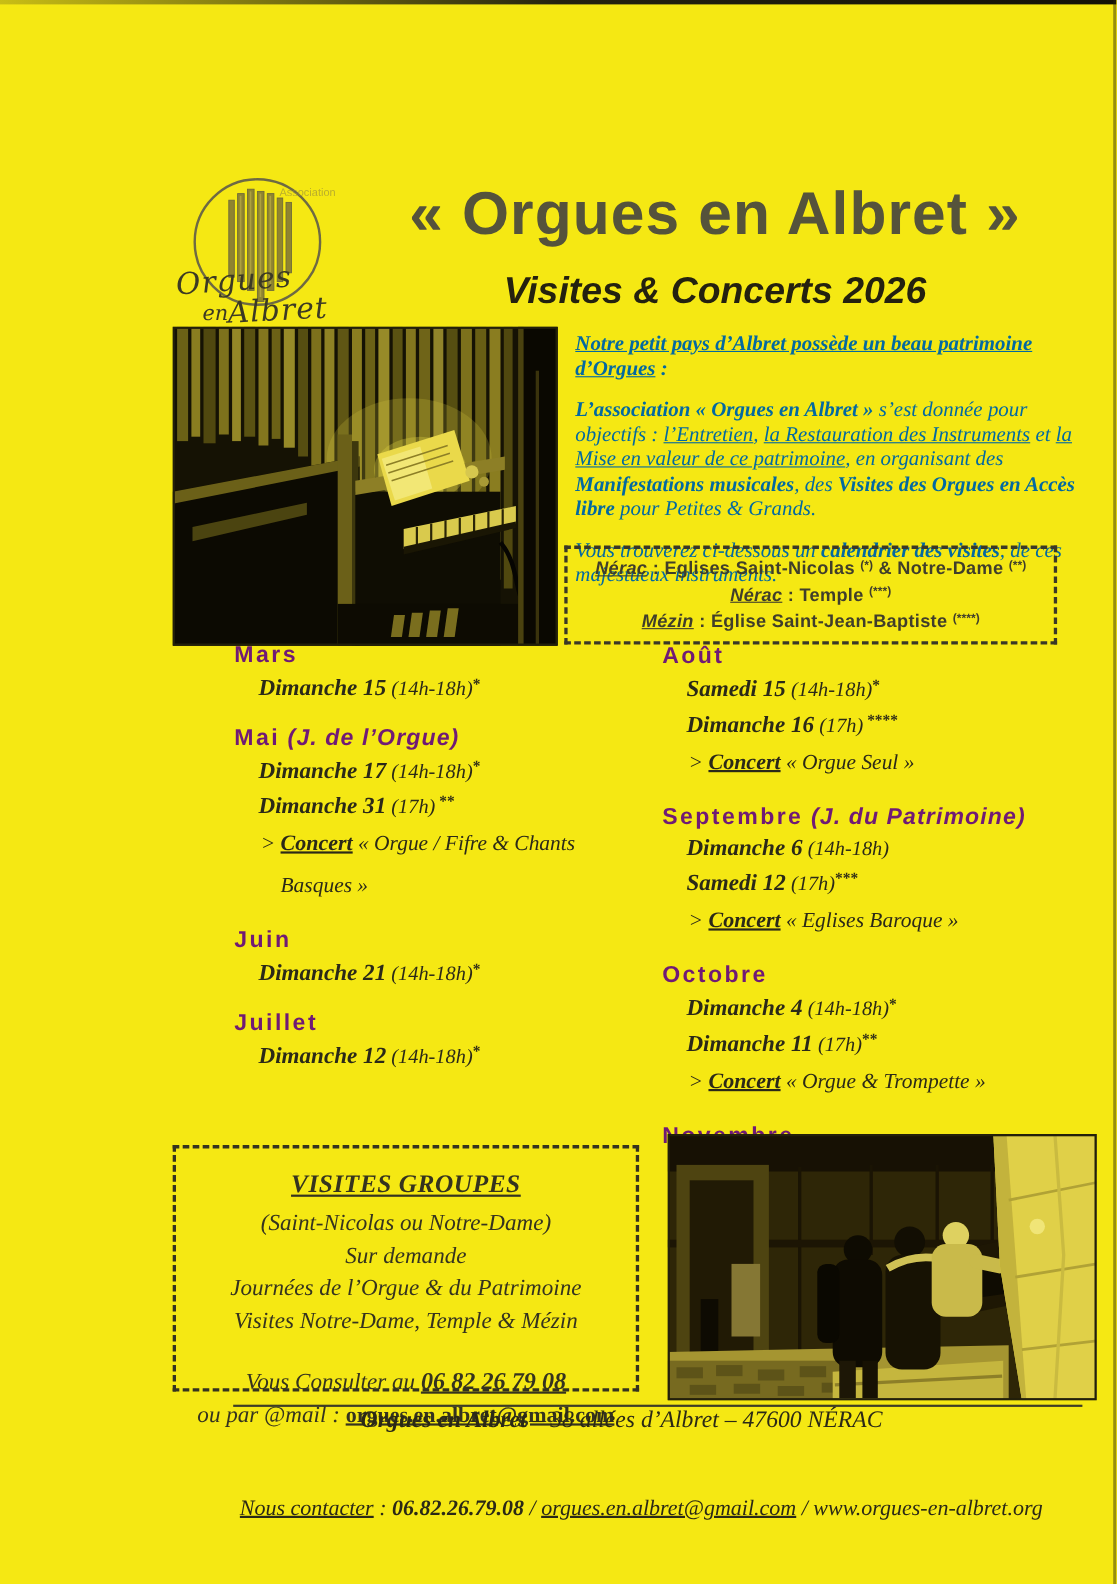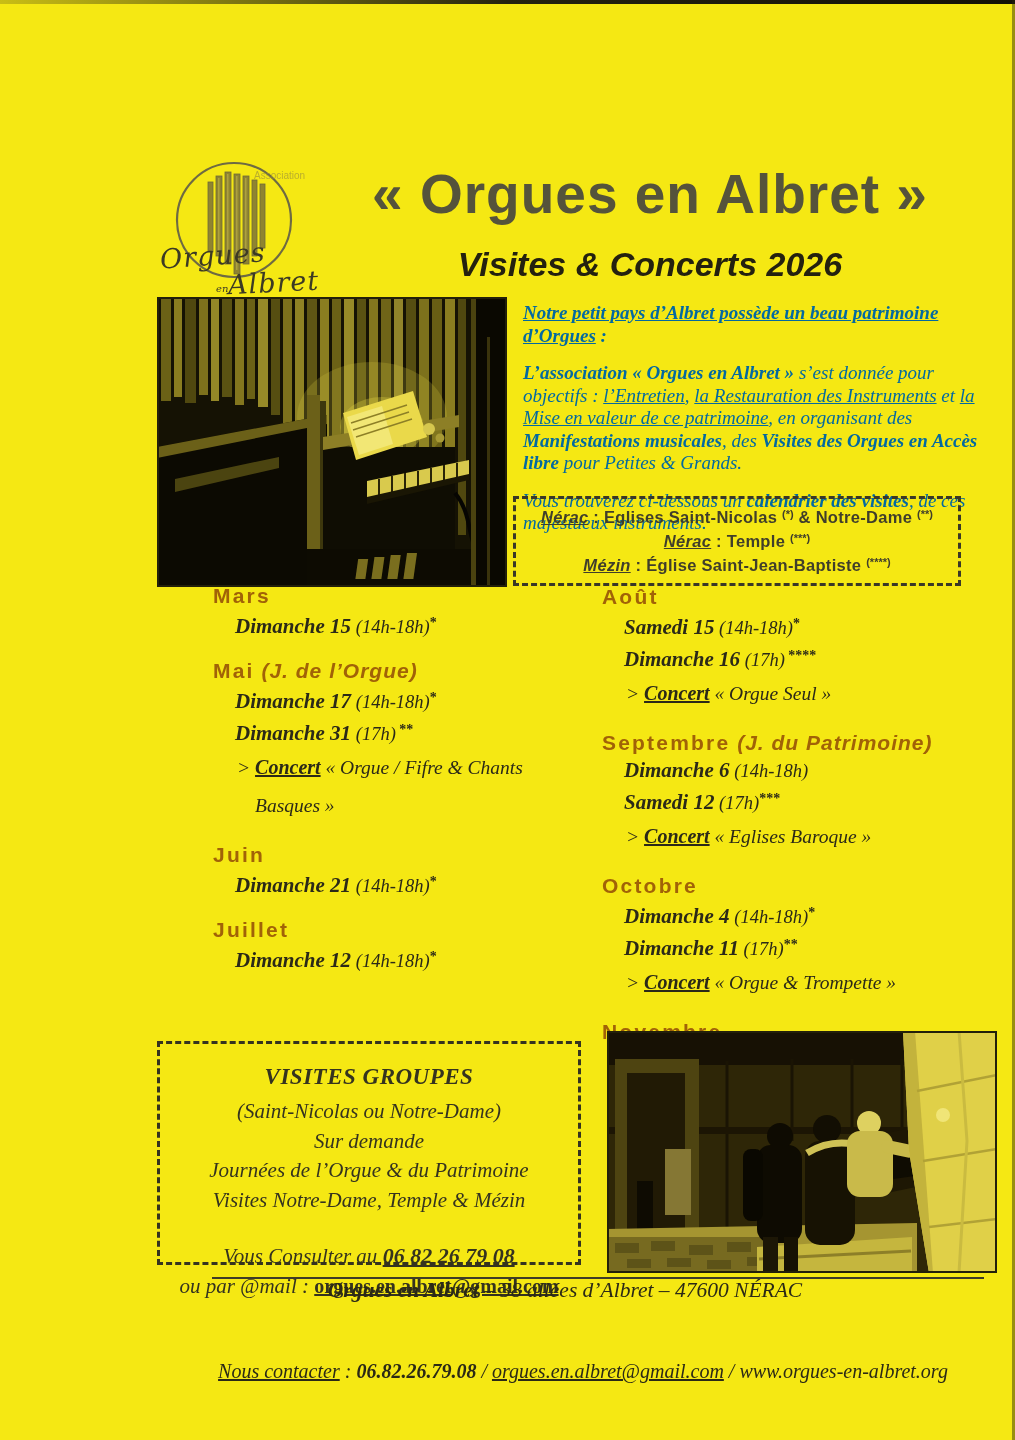--- a/index.html
+++ b/index.html
@@ -13,21 +13,21 @@
   .scan-top{top:0;left:0;width:1015px;height:4px;
     background:linear-gradient(to right,rgba(70,64,25,.25),#24220f 50%,#141206);}
   .scan-right{top:0;right:0;width:3px;height:1440px;background:rgba(40,36,12,.45);}
 
   
   .logo{left:158px;top:156px;width:155px;height:145px;}
   .logo svg{position:absolute;left:0;top:0;}
   .logo-text{position:absolute;left:2px;top:86px;width:160px;
     font-family:"DejaVu Serif",serif;font-style:italic;color:#3c3a24;line-height:1;}
   .logo-orgues{font-size:27px;letter-spacing:1px;transform:rotate(-4deg);display:inline-block;}
-  .logo-en{font-size:10px;margin-left:56px;}
+  .logo-en{font-size:19px;margin-left:24px;}
   .logo-albret{font-size:27px;letter-spacing:1px;transform:rotate(-3deg);display:inline-block;}
   .logo-assoc{position:absolute;left:96px;top:14px;font-size:10px;color:#9a8f3a;opacity:.65;
     font-family:"Liberation Sans",sans-serif;}
 
   
   .title{left:320px;top:162px;width:660px;text-align:center;
     font-family:"Liberation Sans","DejaVu Sans",sans-serif;font-weight:700;
     font-size:55px;letter-spacing:1px;color:#55533b;}
   .subtitle{left:320px;top:245px;width:660px;text-align:center;
     font-family:"Liberation Sans","DejaVu Sans",sans-serif;font-weight:700;font-style:italic;
@@ -52,36 +52,36 @@
     font-weight:700;font-size:16.5px;line-height:21px;color:#403e2b;letter-spacing:.3px;}
   .venue-line .place{font-style:italic;text-decoration:underline;}
   .sup{font-size:11px;vertical-align:5px;letter-spacing:0;}
 
   
   .cal{font-size:20px;}
   .cal-left{left:213px;top:582px;width:345px;}
   .cal-right{left:602px;top:583px;width:400px;}
   .month{margin-bottom:16px;}
   .month-header{font-family:"Liberation Sans","DejaVu Sans",sans-serif;font-weight:700;
-    font-size:21px;letter-spacing:2.2px;color:#a16207;line-height:27px;}
+    font-size:21px;letter-spacing:2.2px;color:#701a75;line-height:27px;}
   .month-note{font-style:italic;letter-spacing:1px;}
   .event{font-style:italic;line-height:28px;color:#2b2918;padding-left:22px;}
   .event .day{font-weight:700;font-size:21px;}
   .event .time{font-size:18.5px;}
   .star{font-weight:700;font-size:14px;vertical-align:6px;font-style:normal;}
   .event .extra{font-size:20px;}
   .concert{font-style:italic;font-size:19.5px;line-height:38px;color:#2b2918;
     padding-left:42px;text-indent:-18px;}
   .concert .clabel{font-weight:700;font-size:20px;text-decoration:underline;}
 
   
   .groups{left:157px;top:1041px;width:424px;height:224px;border:3px dashed #35331f;
     box-sizing:border-box;text-align:center;font-style:italic;color:#35331f;
     padding-top:20px;}
-  .gb-title{font-size:23px;font-weight:700;letter-spacing:.5px;
+  .gb-title{font-size:23px;font-weight:700;text-decoration:underline;letter-spacing:.5px;
     margin-bottom:7px;}
   .gb-line{font-size:21px;line-height:29.5px;}
   .gb-contact{margin-top:26px;font-size:21px;line-height:30px;}
   .gb-phone{font-weight:700;font-size:22px;text-decoration:underline;}
   .gb-email{font-style:normal;font-weight:700;text-decoration:underline;font-size:20px;}
 
   
   .footer-divider{left:212px;top:1277px;width:772px;height:2px;background:#3e3c26;}
   .footer-1{left:115px;top:1278px;width:900px;text-align:center;font-style:italic;
     font-size:21.5px;color:#2b2916;}

